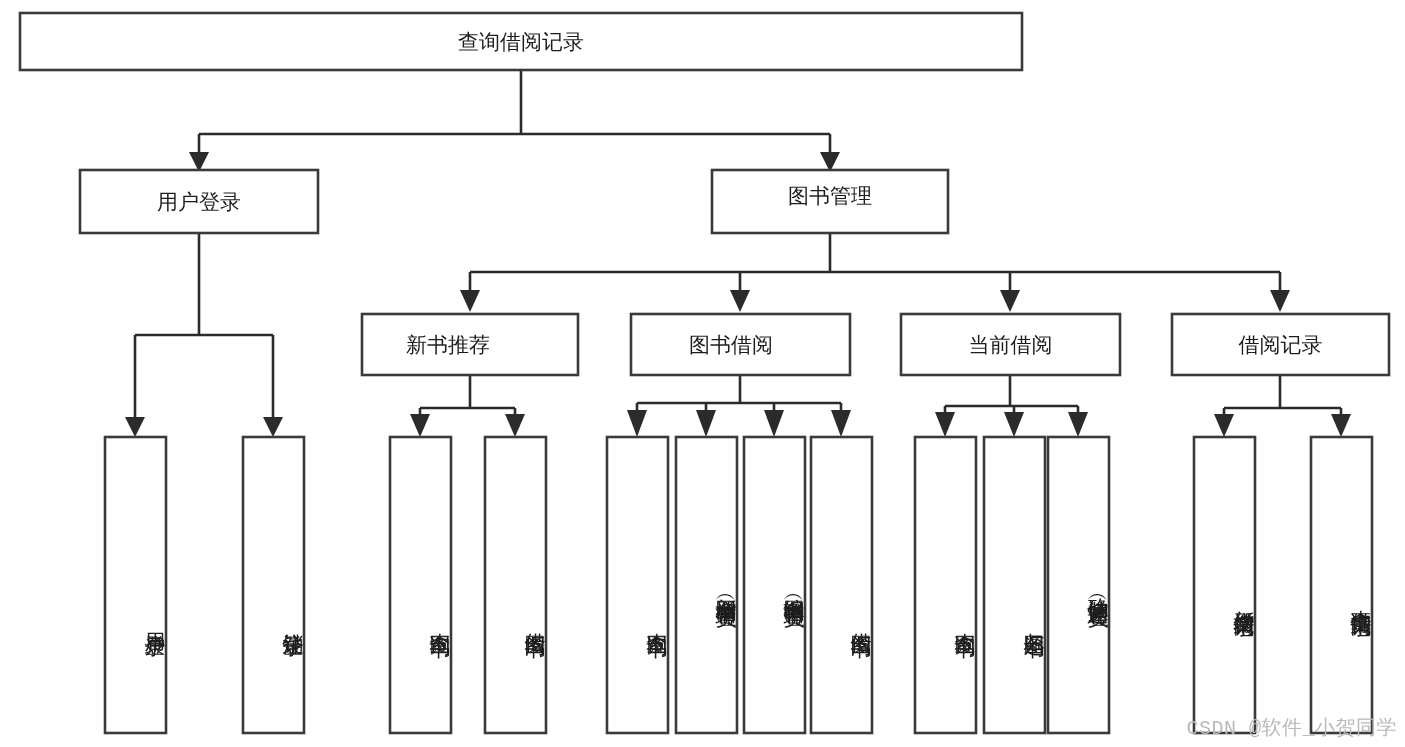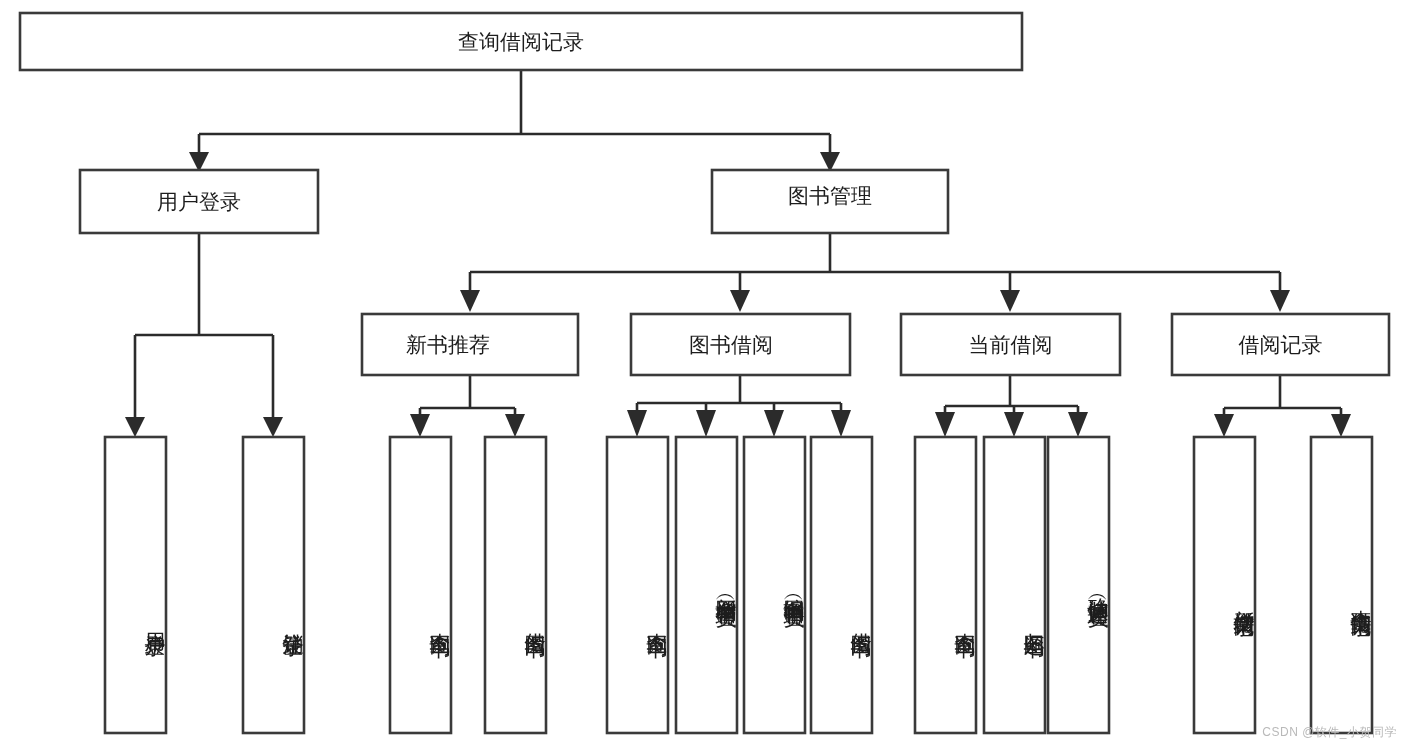--- a/index.html
+++ b/index.html
@@ -64,22 +64,22 @@
     display: flex;
     align-items: center;
     justify-content: center;
     white-space: nowrap;
     pointer-events: none;
   }
   #watermark {
     position: absolute;
     right: 8px;
     bottom: 6px;
-    font-family: Liberation Sans, sans-serif;
-    font-size: 12px;
+    font-family: Liberation Mono, monospace;
+    font-size: 20px;
     color: #b9b9b9;
     letter-spacing: 0.5px;
     white-space: nowrap;
     pointer-events: none;
   }
 </style>
 </head>
 <body>
 
 <div id="diagram-root">

